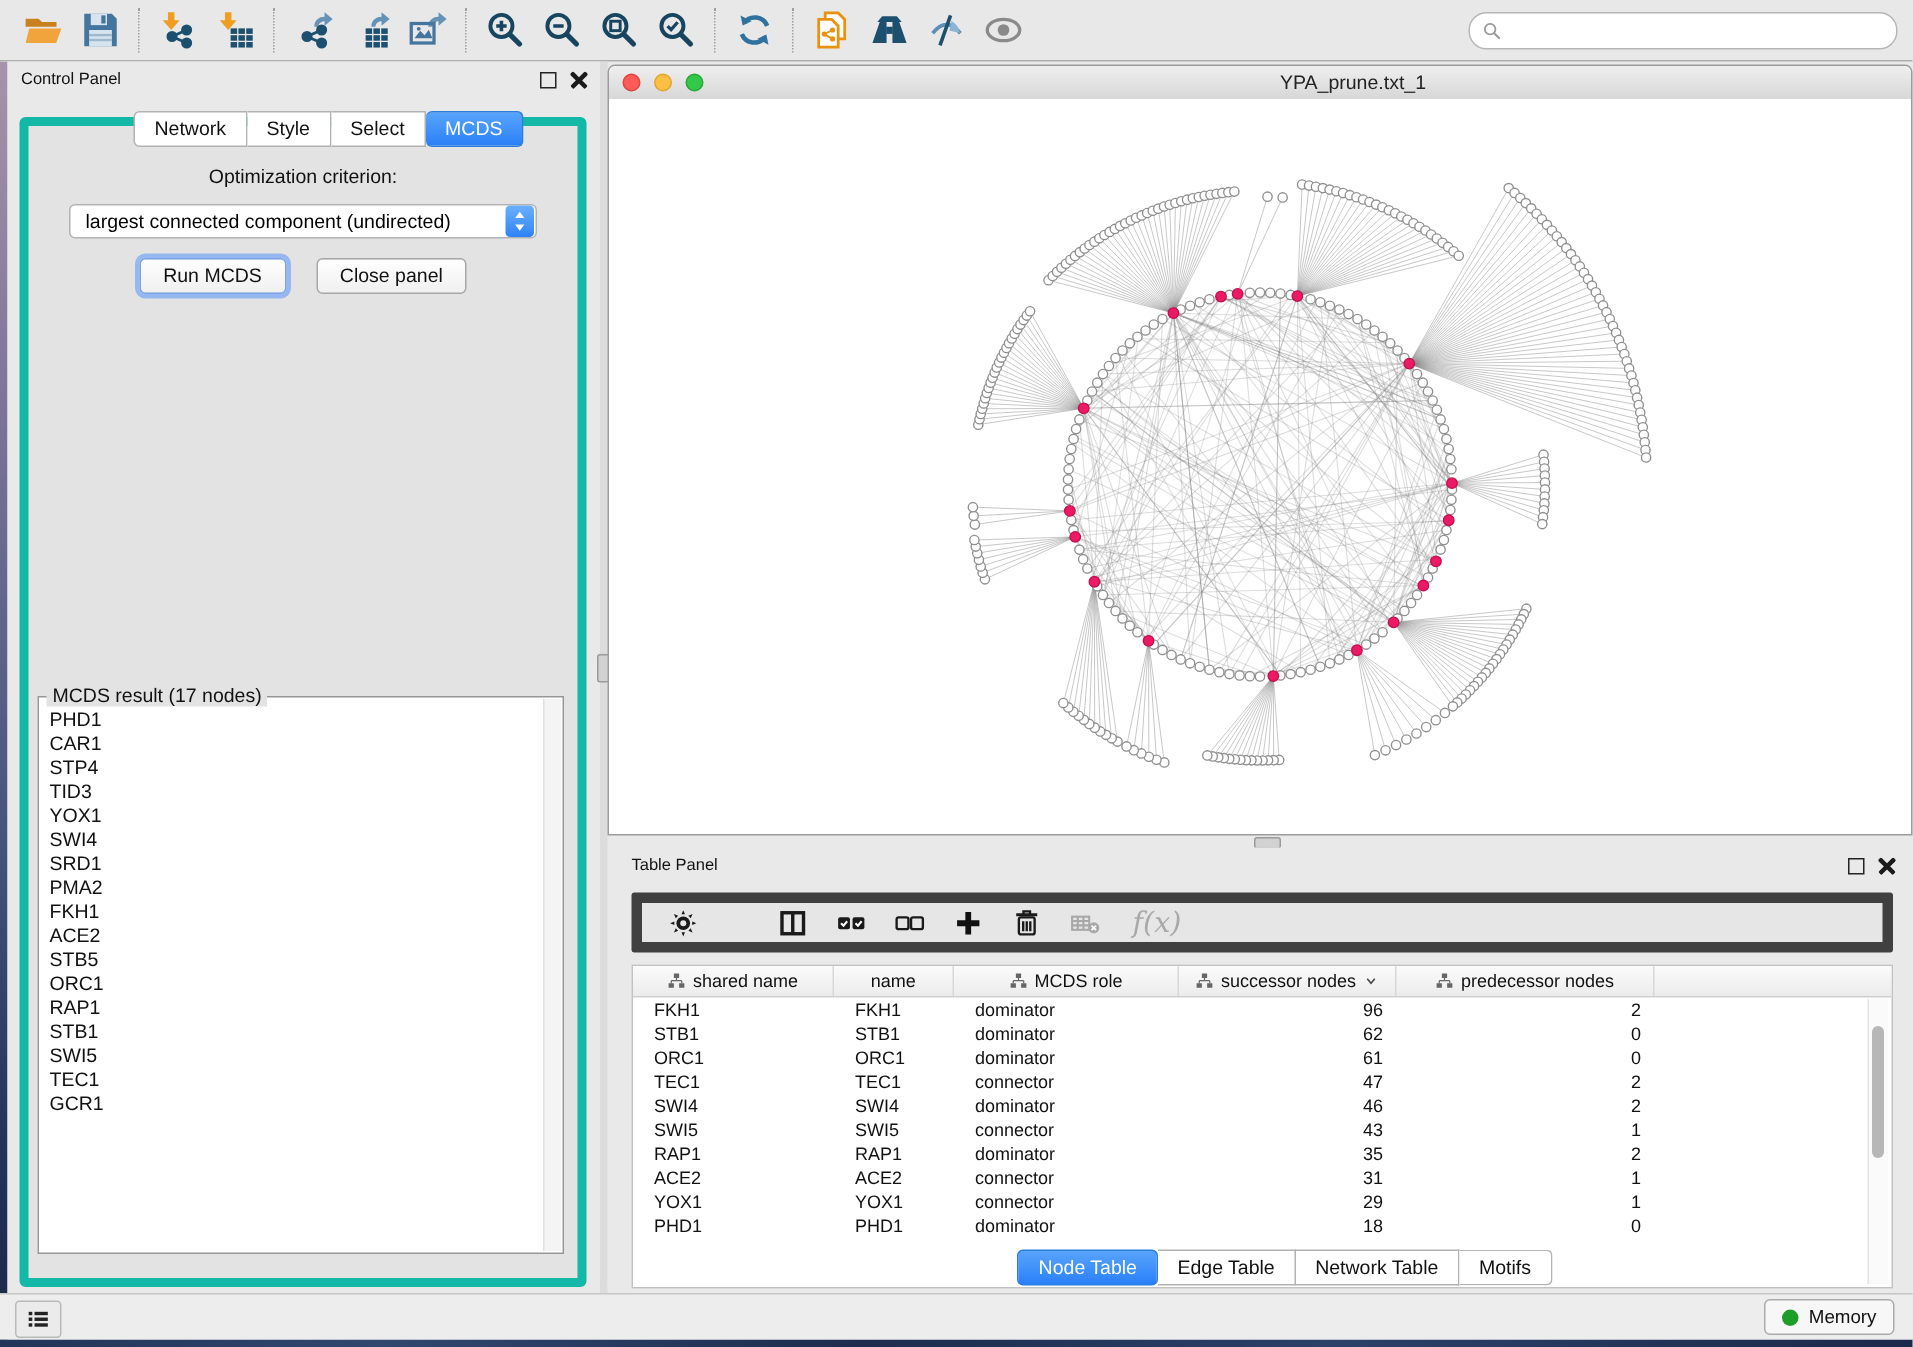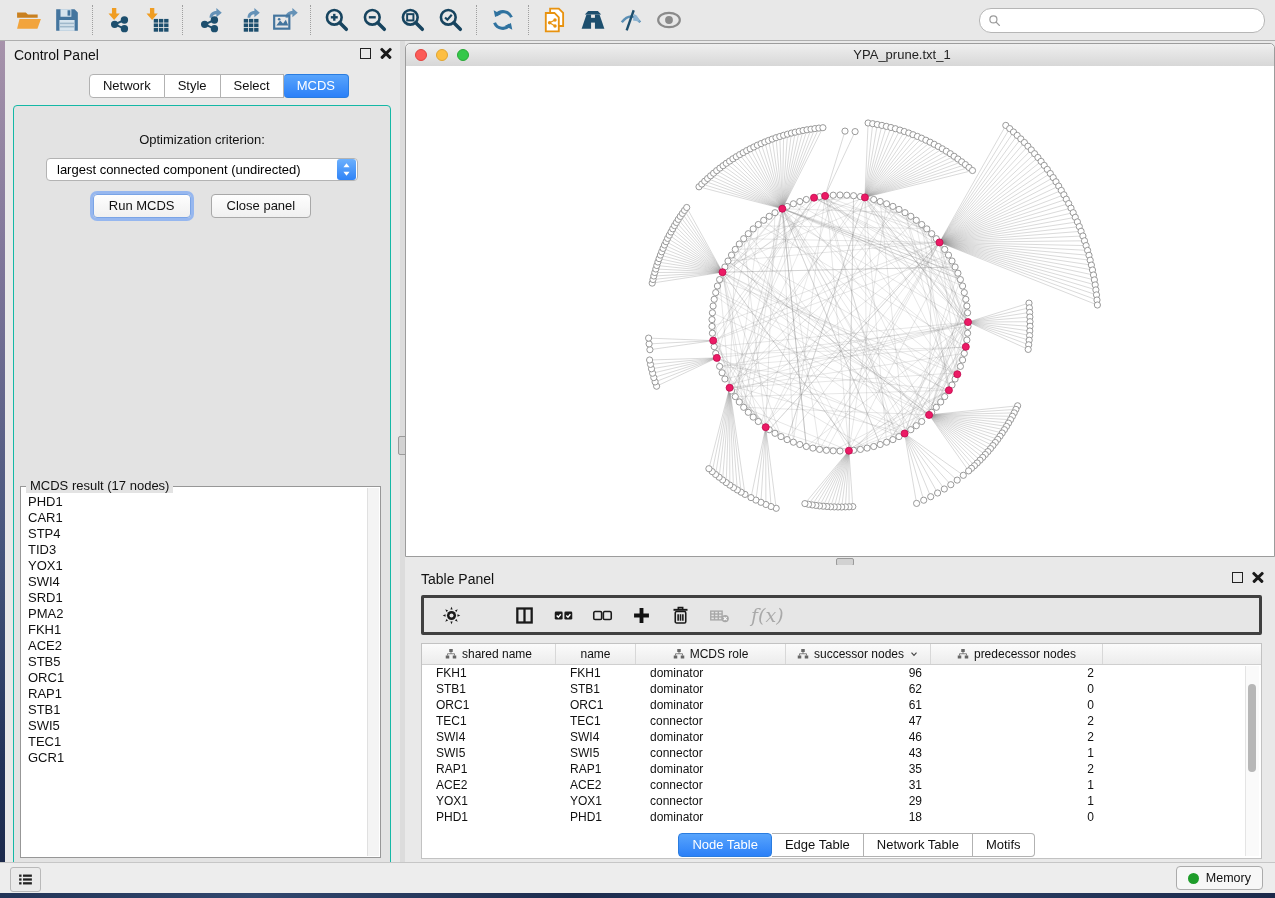--- a/index.html
+++ b/index.html
@@ -18,36 +18,36 @@
   .tbtn{width:38px;height:34px;display:flex;align-items:center;justify-content:center;border-radius:4px;}
   .tbtn svg{width:26px;height:26px;}
   .tb-sep{width:1px;height:30px;border-left:1px dotted #9f9f9f;margin:0 6px;}
   .searchbox{margin-left:auto;width:268px;height:23px;background:#fff;border:1px solid #b6b6b6;
     border-radius:12px;display:flex;align-items:center;padding:0 8px;}
   .searchbox svg{width:13px;height:13px;flex:0 0 auto;}
   .searchbox input{border:none;outline:none;flex:1;font-size:12px;margin-left:5px;background:transparent;}
   
   .cpanel{position:absolute;left:5px;top:41px;width:395px;height:821px;background:#e9e9e9;}
   .panel-head{position:absolute;left:0;top:0;right:0;height:26px;}
-  .panel-title{position:absolute;left:9px;top:6px;font-size:14px;color:#111;}
+  .panel-title{position:absolute;left:9px;top:6px;font-size:11px;color:#111;}
   .win-icons{position:absolute;right:8px;top:6px;display:flex;gap:9px;align-items:center;}
   .float-ic{width:9px;height:9px;border:1.5px solid #222;background:transparent;}
   .close-ic{width:12px;height:12px;position:relative;}
   .close-ic:before,.close-ic:after{content:"";position:absolute;left:-1px;top:5px;width:14px;height:2.6px;
     background:#1a1a1a;border-radius:1px;}
   .close-ic:before{transform:rotate(45deg);} .close-ic:after{transform:rotate(-45deg);}
   .seg{display:flex;padding-left:33px;}
   .seg .tab{font-size:13px;color:#111;background:#fff;border:1px solid #b2b2b2;border-left:none;
     padding:3px 13px;line-height:16px;}
   .seg .tab:first-child{border-left:1px solid #b2b2b2;border-radius:4px 0 0 4px;}
   .seg .tab:last-child{border-radius:0 4px 4px 0;}
   .seg .tab.sel{background:linear-gradient(#58a4fc,#2b80f8);color:#fff;border-color:#2a7cdf;border-radius:4px;}
   .cp-tabs{position:absolute;top:33px;left:0;right:0;display:flex;justify-content:center;z-index:2;}
-  .cp-box{position:absolute;left:8px;right:9px;top:64px;height:768px;background:#e3e3e3;
-    border:1px solid #14b8a6;border-radius:4px;}
+  .cp-box{position:absolute;left:8px;right:9px;top:37px;height:768px;background:#e3e3e3;
+    border:6px solid #14b8a6;border-radius:4px;}
   .opt-label{margin-top:26px;text-align:center;font-size:13px;color:#111;}
   .selectbox{margin:11px auto 0;width:312px;height:23px;background:#fff;border:1px solid #b3b3b3;
     border-radius:4px;display:flex;align-items:center;box-sizing:border-box;}
   .selectbox .val{flex:1;font-size:13px;padding-left:10px;white-space:nowrap;overflow:hidden;}
   .stepper{width:19px;height:21px;margin-right:1px;border-radius:3px;
     background:linear-gradient(#6cb0fd,#2f83f7);display:flex;align-items:center;justify-content:center;}
   .stepper svg{width:9px;height:15px;}
   .btnrow{display:flex;justify-content:center;gap:20px;margin-top:13px;}
   .pbtn{font-size:13px;color:#111;background:linear-gradient(#fefefe,#f0f0f0);border:1px solid #a8a8a8;
     border-radius:4px;padding:3px 15px;line-height:16px;}
@@ -74,21 +74,21 @@
   .light.yellow{background:#fdbe41;border:1px solid #e0a52f;box-sizing:border-box;}
   .light.green{background:#34c84a;border:1px solid #27a836;box-sizing:border-box;}
   .net-title{position:absolute;top:3px;left:50%;transform:translateX(calc(-50% + 62px));
     font-size:13px;color:#222;}
   .net-canvas{position:absolute;left:0;top:22px;width:868px;height:490px;background:#fff;}
   .hgrip{position:absolute;left:836px;top:558px;width:16px;height:6px;background:#d2d2d2;
     border:1px solid #9a9a9a;border-radius:2px;}
   
   .tpanel{position:absolute;left:405px;top:565px;width:870px;height:293px;background:#e9e9e9;}
   .tp-toolbar{position:absolute;left:16px;top:30px;width:841px;height:40px;background:#e6e6e6;
-    border:3px solid #404040;border-radius:2px;display:flex;align-items:center;padding-left:16px;box-sizing:border-box;gap:17px;}
+    border:7px solid #404040;border-radius:2px;display:flex;align-items:center;padding-left:16px;box-sizing:border-box;gap:17px;}
   .tico{width:22px;height:22px;display:flex;align-items:center;justify-content:center;}
   .tico svg{width:21px;height:21px;}
   .tico.first{margin-right:34px;}
   .fx{font-family:"DejaVu Serif","Liberation Serif",serif;font-style:italic;font-size:19px;color:#a9a9a9;
     margin-left:4px;}
   .ttable{position:absolute;left:16px;top:78px;width:841px;height:216px;background:#fff;
     border:1px solid #c2c2c2;box-sizing:border-box;overflow:hidden;}
   .thead{display:flex;height:20px;background:linear-gradient(#fbfbfb,#ececec);border-bottom:1px solid #cfcfcf;}
   .th{display:flex;align-items:center;justify-content:center;font-size:12px;color:#111;
     border-right:1px solid #d8d8d8;box-sizing:border-box;gap:5px;}

